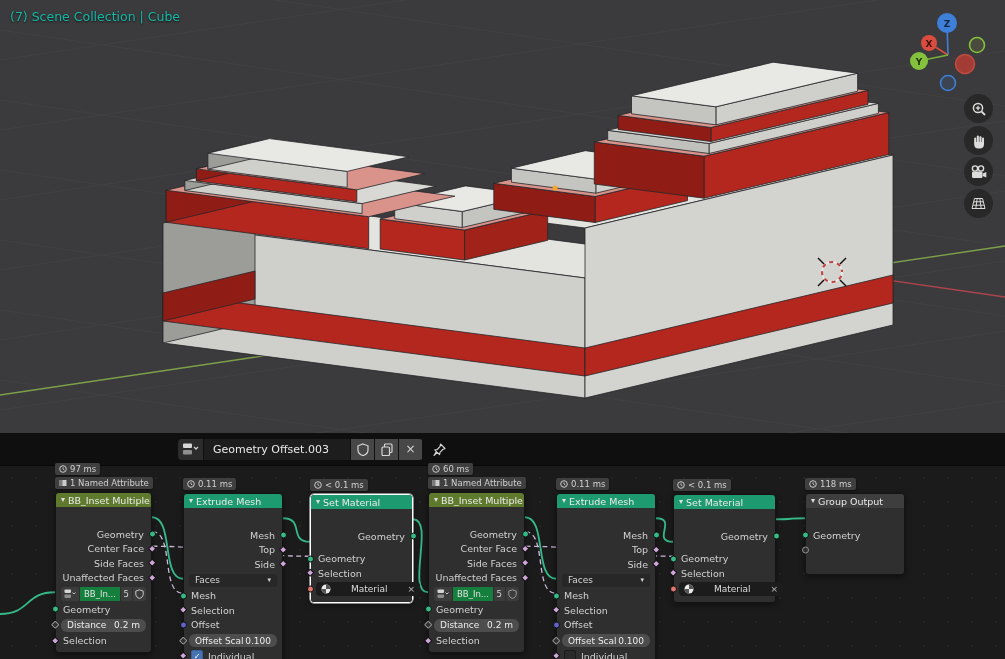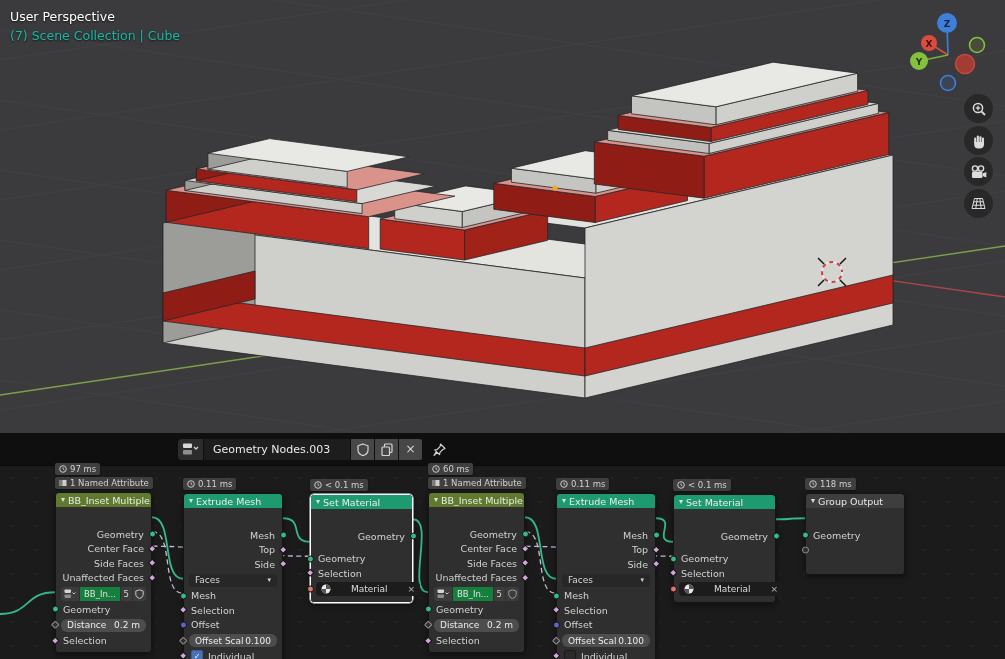--- a/index.html
+++ b/index.html
@@ -151,21 +151,20 @@
       <g stroke="#111" stroke-width="1.4">
         <line x1="840" y1="264" x2="846" y2="258"></line>
           <line x1="824" y1="264" x2="818" y2="258"></line>
         <line x1="840" y1="280" x2="846" y2="286"></line>
           <line x1="824" y1="280" x2="818" y2="286"></line>
       </g>
     </g>
   </svg>
 
   <div id="vp-overlay">
-    <div>User Perspective</div>
     <div class="l2">(7) Scene Collection | Cube</div>
   </div>
 
   
   <svg width="105" height="100" style="position:absolute;left:900px;top:2px">
     <g stroke-width="1.6">
       <line x1="948" y1="53" x2="947" y2="21" stroke="#3d7fd9" transform="translate(-900,0)"></line>
       <line x1="948" y1="53" x2="929" y2="41" stroke="#d94c3f" transform="translate(-900,0)"></line>
       <line x1="948" y1="53" x2="919" y2="59" stroke="#77b13a" transform="translate(-900,0)"></line>
     </g>
@@ -224,21 +223,21 @@
 <div id="editor">
   <div id="editor-header">
     <div class="dbgroup">
       <div class="dbbtn">
         <svg width="17" height="14">
           <rect x="1" y="1.5" width="9" height="4.5" rx="1" fill="#d8d8d8"></rect>
           <rect x="1" y="8" width="9" height="4.5" rx="1" fill="#8f8f8f"></rect>
           <path d="M12 5 l2 2 l2 -2" stroke="#cfcfcf" stroke-width="1.3" fill="none"></path>
         </svg>
       </div>
-      <div class="dbname">Geometry Nodes.003</div>
+      <div class="dbname">Geometry Offset.003</div>
       <div class="dbsq">
         <svg width="12" height="13">
           <path d="M6 1 L11 2.8 V7 C11 10 8.8 11.8 6 12.6 C3.2 11.8 1 10 1 7 V2.8 Z" fill="none" stroke="#d6d6d6" stroke-width="1.2"></path>
         </svg>
       </div>
       <div class="dbsq">
         <svg width="12" height="13">
           <rect x="3.5" y="1" width="7.5" height="8.5" rx="1" fill="none" stroke="#d6d6d6" stroke-width="1.2"></rect>
           <rect x="1" y="4" width="7.5" height="8.5" rx="1" fill="#474747" stroke="#d6d6d6" stroke-width="1.2"></rect>
         </svg>

